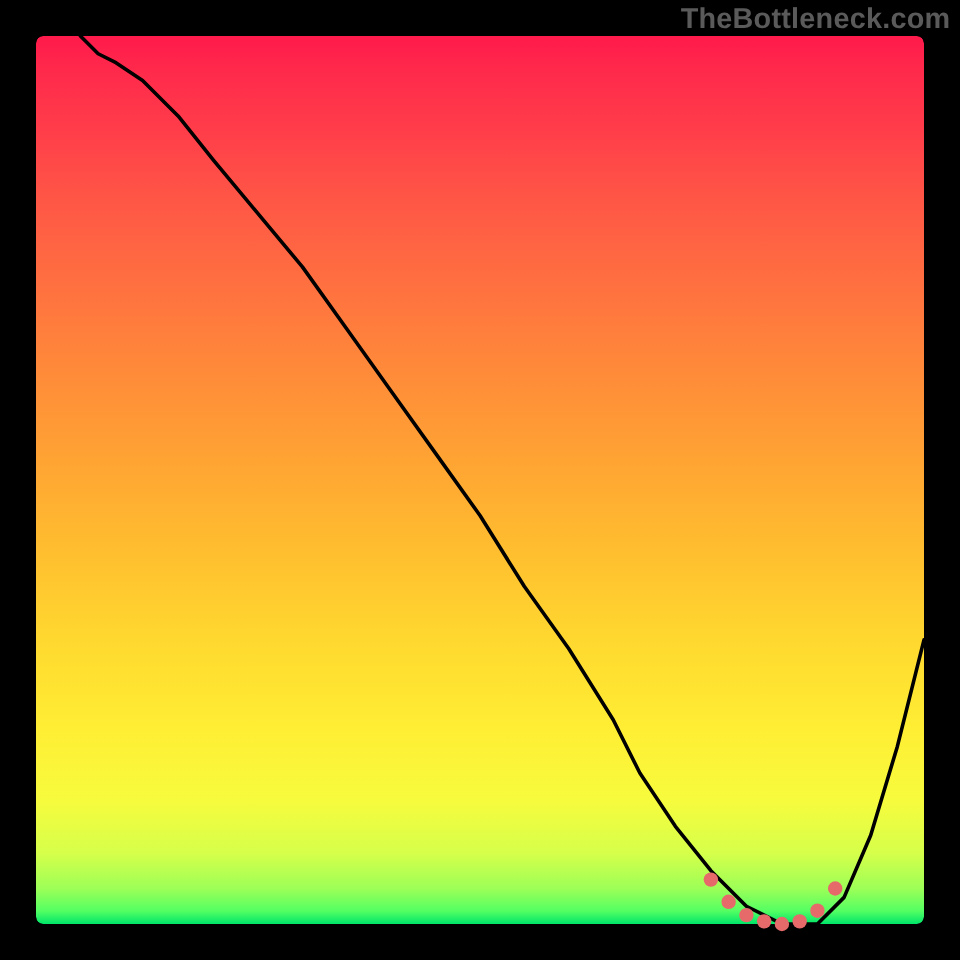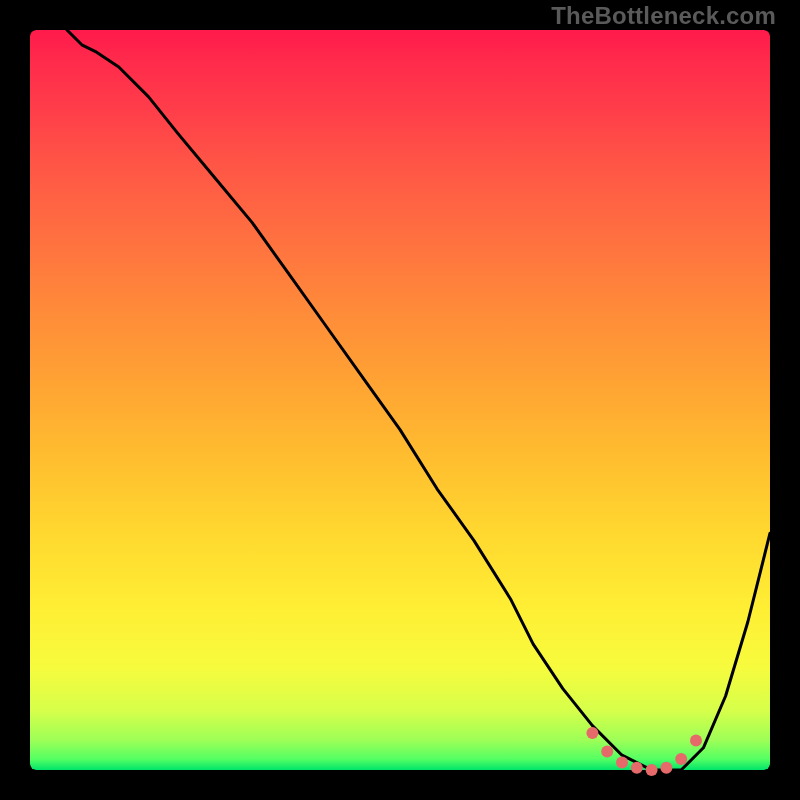--- a/index.html
+++ b/index.html
@@ -1,21 +1,21 @@
 <!DOCTYPE html>
 <html><head>
 <meta charset="utf-8">
 <style>
   * { margin: 0; padding: 0; box-sizing: border-box; }
   html, body { width: 800px; height: 800px; background: #000; overflow: hidden; }
   .stage { position: relative; width: 800px; height: 800px; background: #000; }
   .watermark {
     position: absolute;
     top: 2px;
-    right: 24px;
+    right: 8px;
     font-family: Arial, Helvetica, sans-serif;
     font-size: 24px;
     font-weight: bold;
     color: #5a5a5a;
     letter-spacing: 0.2px;
     z-index: 10;
   }
   .plot {
     position: absolute;
     left: 30px;

